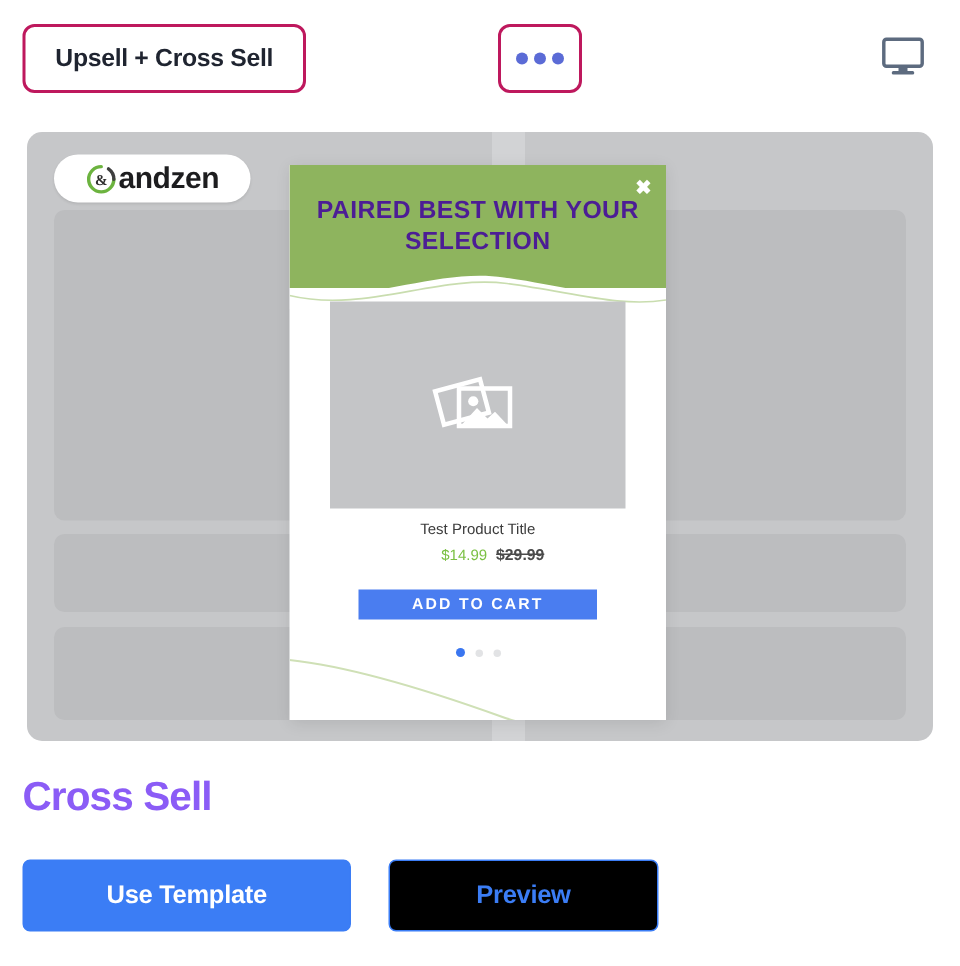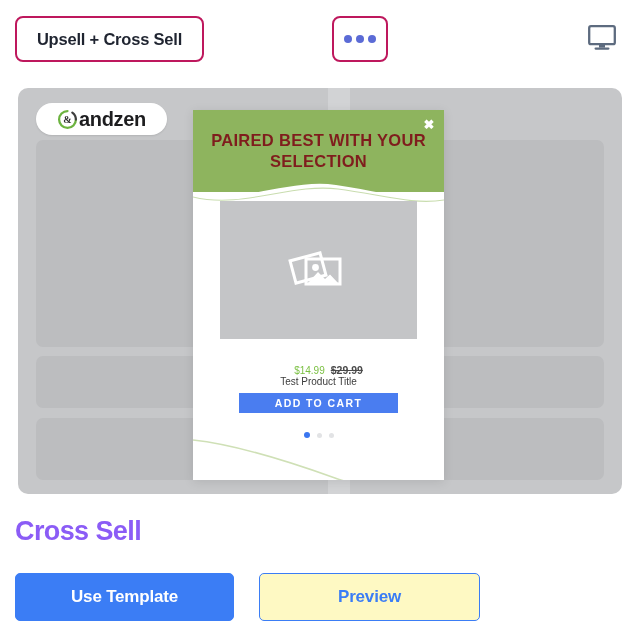--- a/index.html
+++ b/index.html
@@ -93,21 +93,21 @@
     z-index: 6;
     box-shadow: 0 2px 10px rgba(0,0,0,.10);
   }
   .modal-head {
     position: absolute; left: 0; top: 0;
     width: 251px; height: 82px;
     background: #8eb45e;
     display: flex; align-items: center; justify-content: center;
   }
   .modal-head-title {
-    color: #7f1d1d;
+    color: #4c1d95;
     font-size: 16.5px;
     font-weight: 800;
     line-height: 1.28;
     text-align: center;
     letter-spacing: 0.3px;
     padding: 0 14px;
     text-transform: uppercase;
   }
   .wave-top {
     position: absolute; left: 0; top: 66px;
@@ -130,21 +130,20 @@
     width: 197px; height: 138px;
     background: #c4c5c7;
     display: flex; align-items: center; justify-content: center;
   }
   .product-title {
     position: absolute; left: 0; top: 238px; width: 251px;
     text-align: center;
     font-size: 10px;
     color: #3c3c3c;
     font-weight: 400;
-    margin-top: 28px;
   }
   .price-row {
     position: absolute; left: 0; top: 254px; width: 251px;
     display: flex; align-items: baseline; justify-content: center; gap: 6px;
   }
   .price-sale {
     font-size: 10px; color: #7bc043; font-weight: 400; margin-left: 20px;
   }
   .price-was {
     font-size: 10.5px; color: #4a4a4a; font-weight: 700;
@@ -195,22 +194,22 @@
     letter-spacing: -0.2px;
     cursor: pointer;
   }
   #use-template {
     left: 15px; top: 573px; width: 219px;
     background: #3b7df5;
     color: #ffffff;
     border: 1px solid #3b7df5;
   }
   #preview-template {
-    left: 259px; top: 573px; width: 221px;
-    background: #fef9c3;
+    left: 259px; top: 573px; width: 180px;
+    background: #000000;
     color: #3b7df5;
     border: 1.5px solid #3b7df5;
   }
 </style>
 </head>
 <body>
 
 <div class="toolbar">
 
   <div class="pill" id="tab-upsell">

